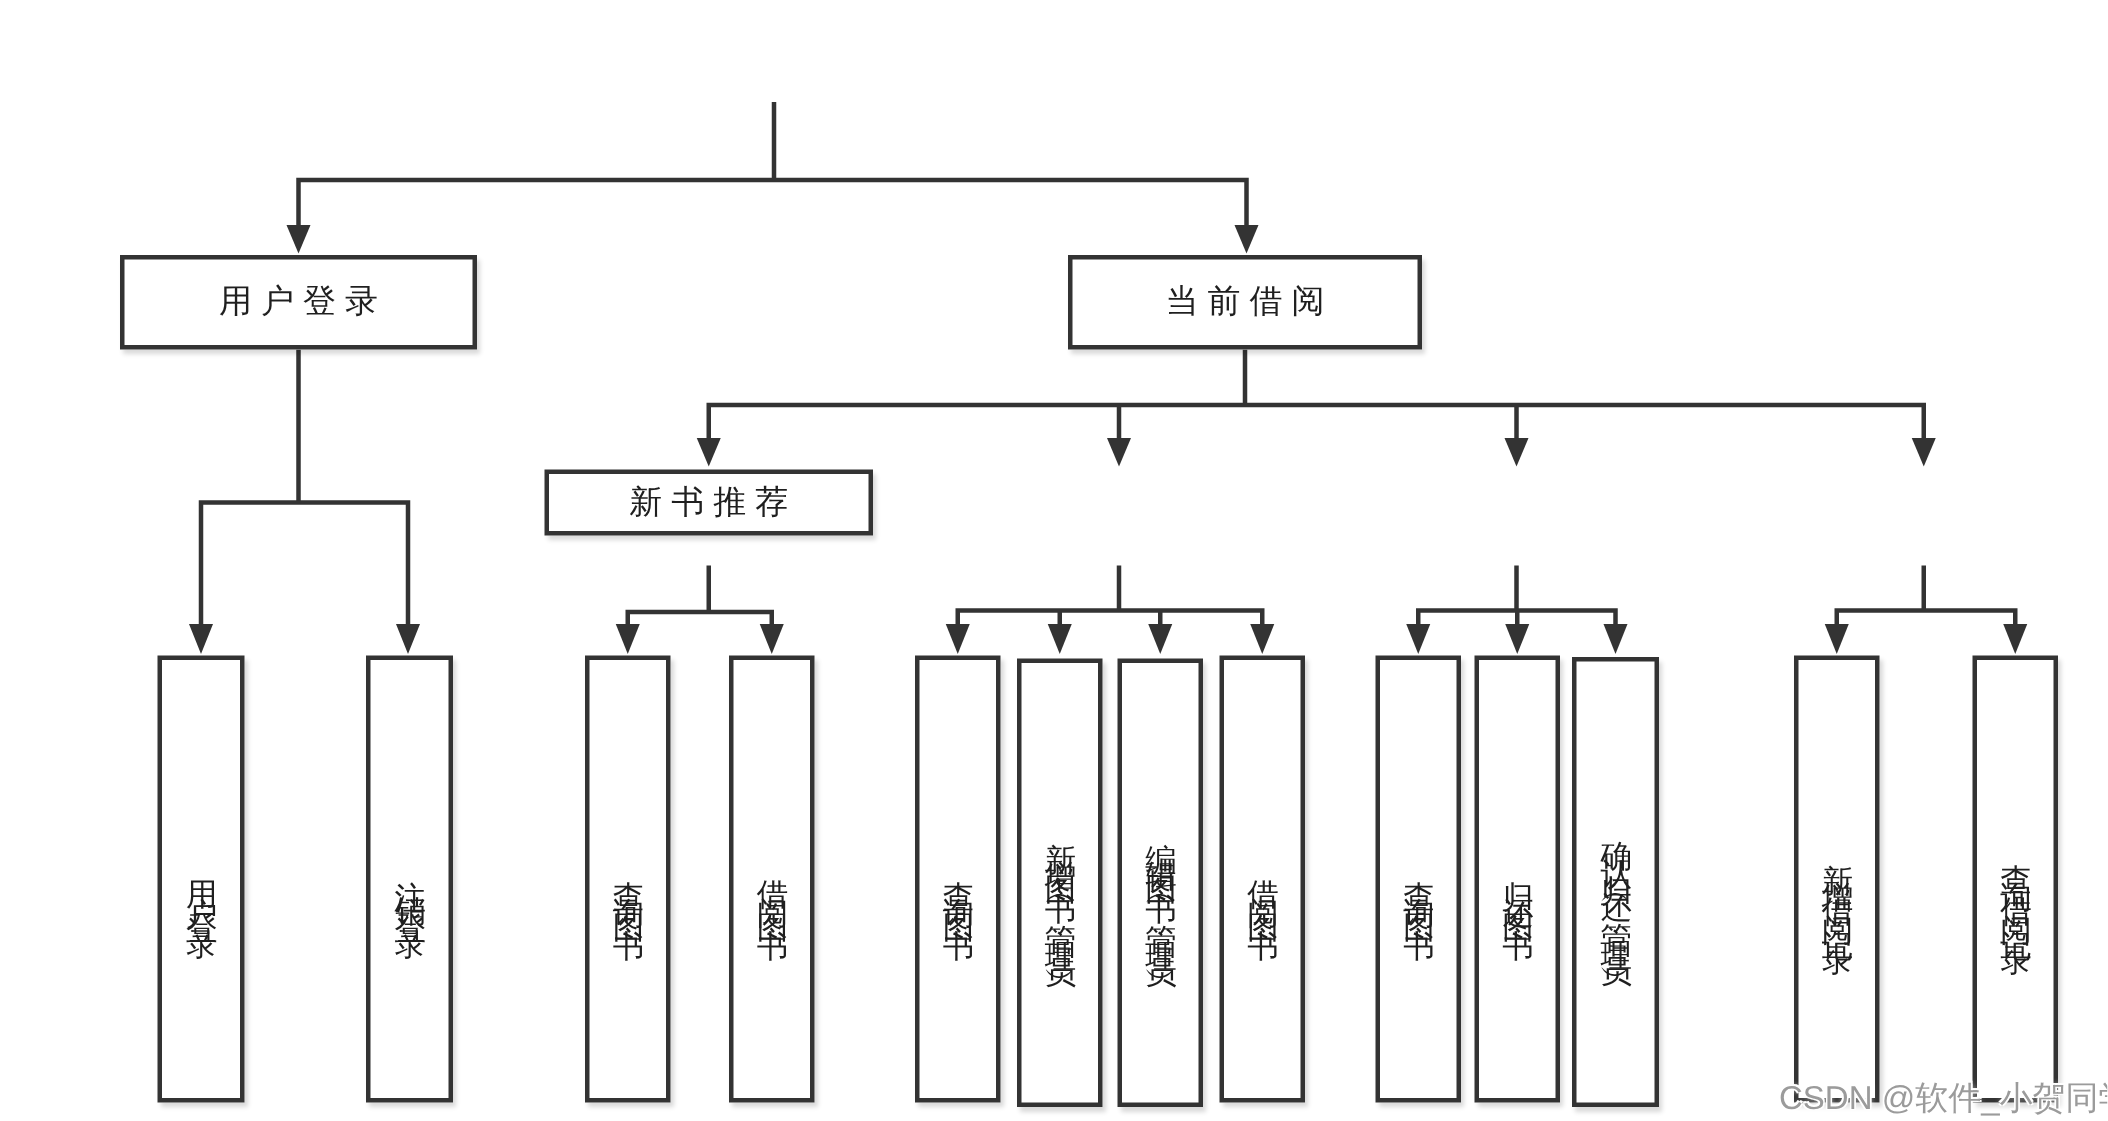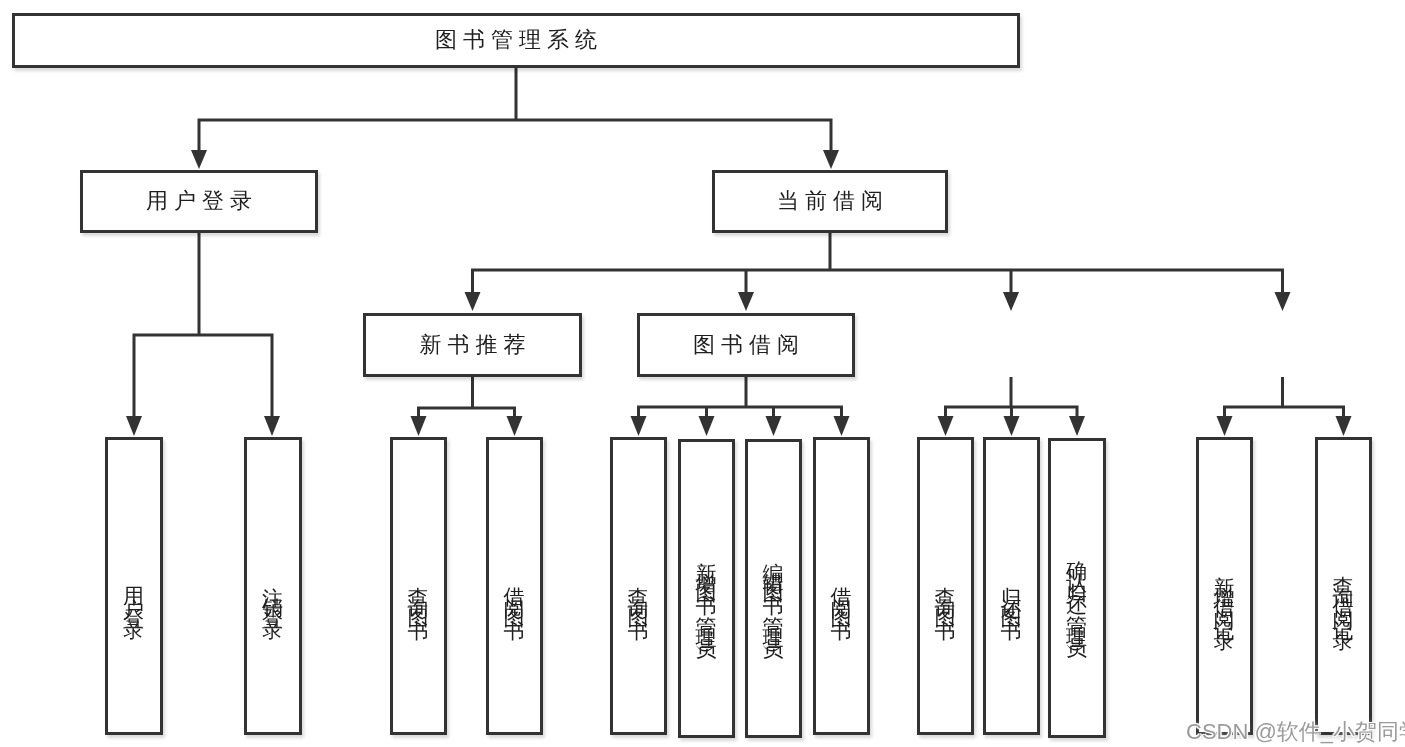--- a/index.html
+++ b/index.html
@@ -63,36 +63,30 @@
       <polygon points="765.5,416 781.5,416 773.5,436"></polygon>
       <polygon points="833.5,416 849.5,416 841.5,436"></polygon>
       <polygon points="937.5,416 953.5,416 945.5,436"></polygon>
       <polygon points="1003.5,416 1019.5,416 1011.5,436"></polygon>
       <polygon points="1069,416 1085,416 1077,436"></polygon>
       <polygon points="1216.5,416 1232.5,416 1224.5,436"></polygon>
       <polygon points="1335.5,416 1351.5,416 1343.5,436"></polygon>
     </g>
   </svg>
 
-  <div class="box hbox" style="left:12px;top:13px;width:1008px;height:55px">
-    <span class="lbl">图书管理系统</span>
-  </div>
 
   <div class="box hbox" style="left:80px;top:170px;width:238px;height:63px">
     <span class="lbl">用户登录</span>
   </div>
   <div class="box hbox" style="left:712px;top:170px;width:236px;height:63px">
     <span class="lbl">当前借阅</span>
   </div>
 
-  <div class="box hbox" style="left:363px;top:313px;width:219px;height:64px">
+  <div class="box hbox" style="left:363px;top:313px;width:219px;height:44px">
     <span class="lbl">新书推荐</span>
-  </div>
-  <div class="box hbox" style="left:637px;top:313px;width:218px;height:64px">
-    <span class="lbl">图书借阅</span>
   </div>
 
   <div class="box vbox" style="left:105px;top:437px;width:58px;height:298px">
     <span class="lbl">用户登录</span>
   </div>
   <div class="box vbox" style="left:244px;top:437px;width:58px;height:298px">
     <span class="lbl">注销登录</span>
   </div>
 
   <div class="box vbox" style="left:390px;top:437px;width:57px;height:298px">

